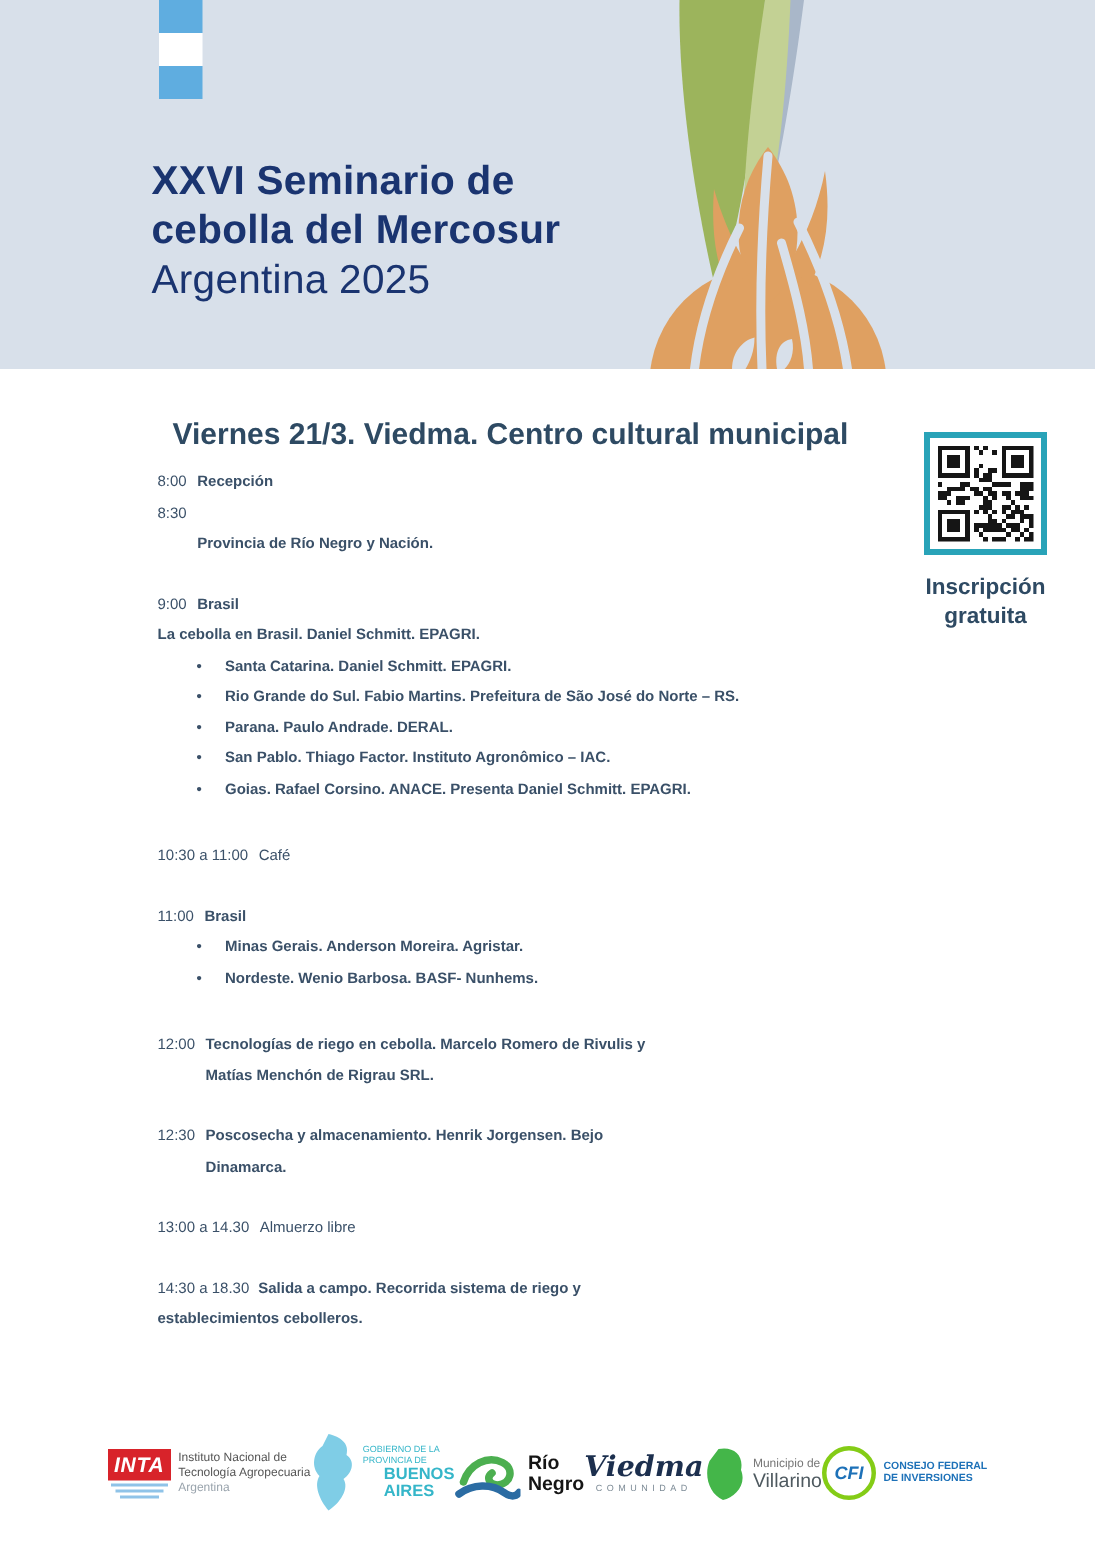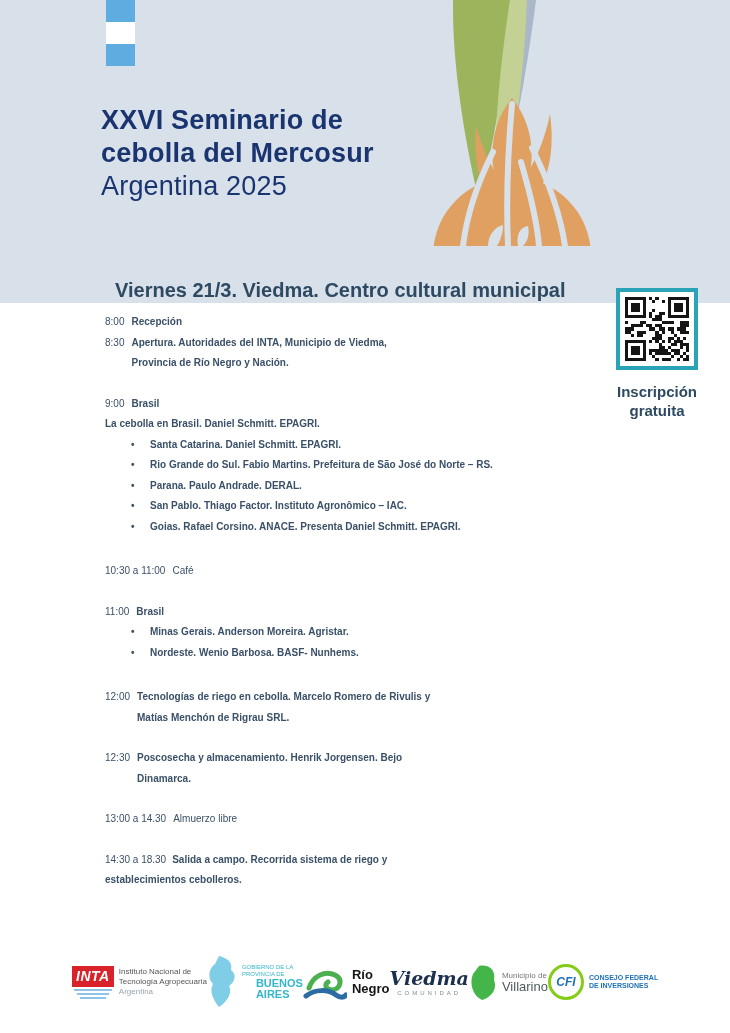--- a/index.html
+++ b/index.html
@@ -1,20 +1,20 @@
 <!DOCTYPE html>
 <html><head>
 <meta charset="utf-8">
 <style>
   html,body{margin:0;padding:0;background:#e8e8e8;}
   .page{position:relative;width:730px;height:1033px;margin:0 auto;background:#ffffff;
         font-family:"Liberation Sans",sans-serif;overflow:hidden;}
 
   
-  .hero{position:absolute;left:0;top:0;width:730px;height:303px;background:#d8e0ea;}
+  .hero{position:absolute;left:0;top:0;width:730px;height:246px;background:#d8e0ea;}
   .flag{position:absolute;left:106px;top:0;width:29px;}
   .flag i{display:block;width:29px;height:22px;}
   .flag .fb{background:#5fade0;}
   .flag .fw{background:#ffffff;}
   .hero-title{position:absolute;left:101px;top:104px;color:#1a3470;
               font-size:27px;line-height:33px;font-weight:700;letter-spacing:.2px;}
   .hero-title .light{font-weight:400;}
   .onion{position:absolute;left:420px;top:0;}
 
   
@@ -244,21 +244,21 @@
 
   <div class="schedule">
 
     <div class="row">
       <span class="time">8:00</span>
       <span class="bold">Recepción</span>
     </div>
 
     <div class="row">
       <span class="time">8:30</span>
-      <span class="bold"><span>Apertura. Autoridades del INTA, Municipio de Viedma,</span><br><span>Provincia de Río Negro y Nación.</span></span>
+      <span class="bold"><br><span>Provincia de Río Negro y Nación.</span></span>
     </div>
 
     <div class="row mt20">
       <span class="time">9:00</span>
       <span class="bold">Brasil</span>
     </div>
     <div class="bold">La cebolla en Brasil. Daniel Schmitt. EPAGRI.</div>
     <ul class="bullets">
       <li>Santa Catarina. Daniel Schmitt. EPAGRI.</li>
       <li>Rio Grande do Sul. Fabio Martins. Prefeitura de São José do Norte – RS.</li>

